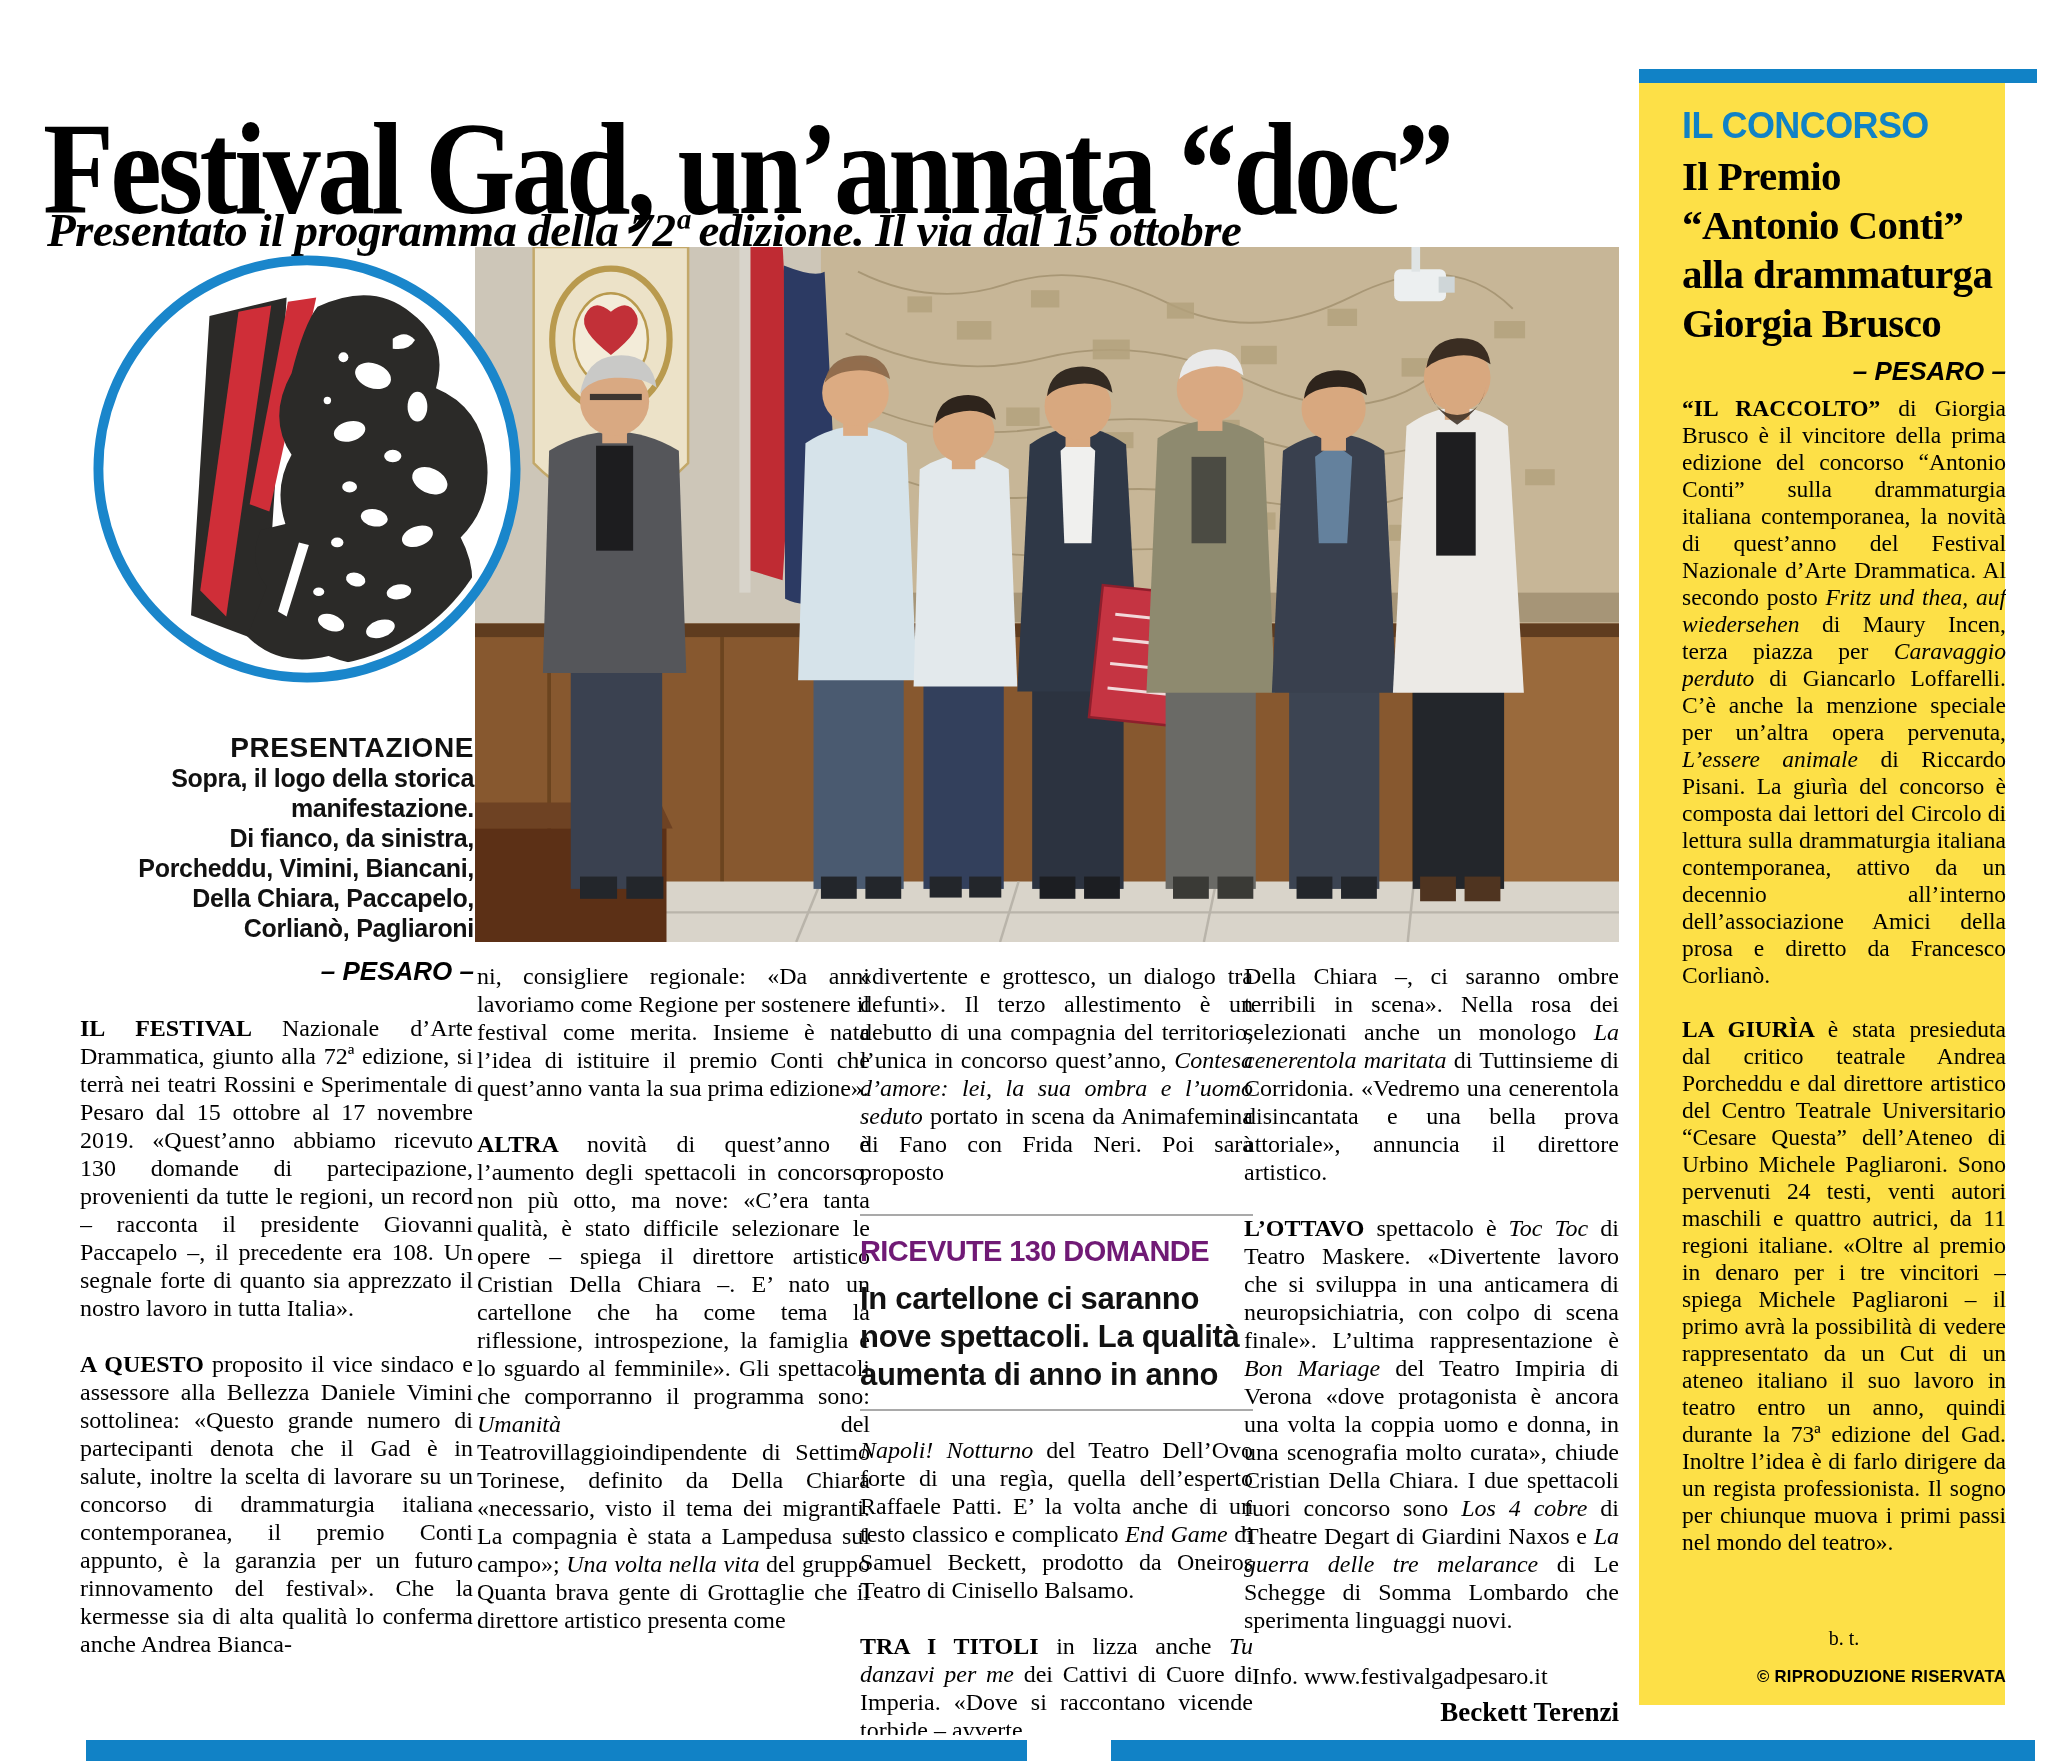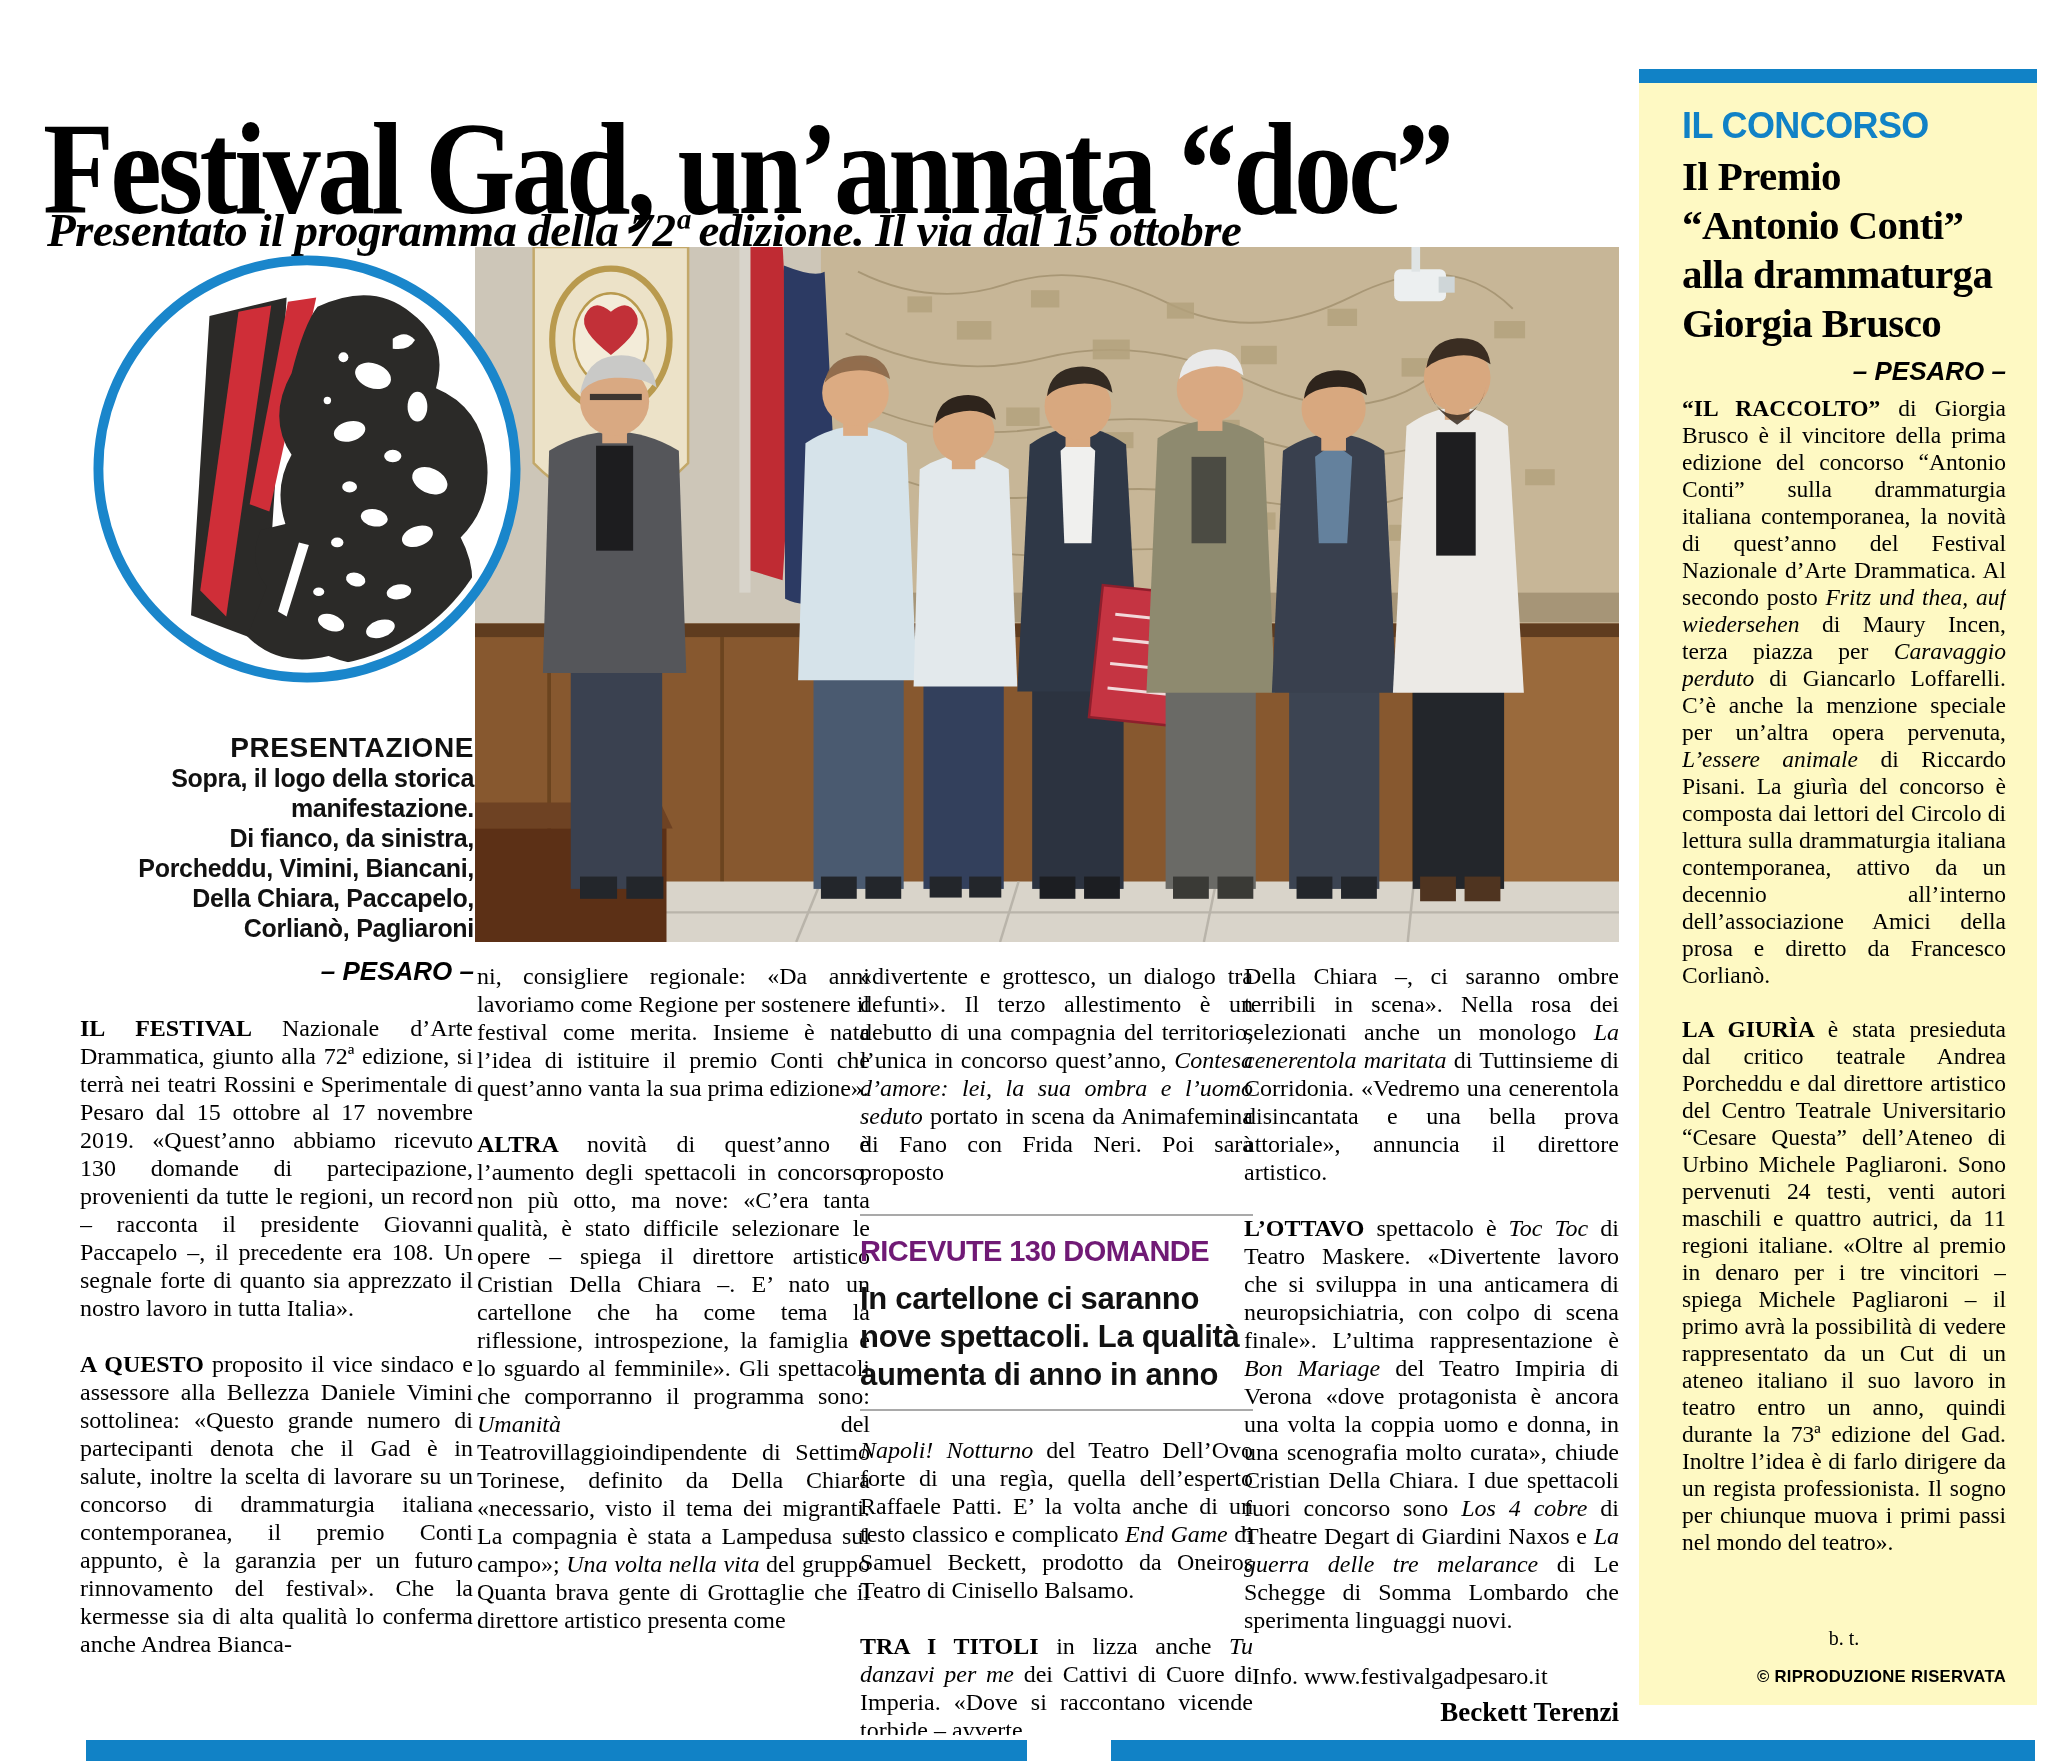--- a/index.html
+++ b/index.html
@@ -39,21 +39,21 @@
   p.copyright{margin:5px 0 0 0;text-align:right;font-family:"Liberation Sans","DejaVu Sans",sans-serif;
               font-size:16.7px;font-weight:700;letter-spacing:0.3px;}
 
   .callout{border-top:2.5px solid #a9a9a9;border-bottom:2.5px solid #a9a9a9;margin:12.3px 0 25px 0;
            padding:17.3px 0 15px 0;font-family:"Liberation Sans","DejaVu Sans",sans-serif;text-align:left;}
   .callout .ck{display:block;color:#701a75;font-weight:700;font-size:29px;line-height:37px;
                margin-bottom:10px;letter-spacing:-0.6px;}
   .callout .ct{font-weight:700;font-size:31px;line-height:38px;color:#111;letter-spacing:-0.3px;margin-top:8px;}
 
   .side-topbar{position:absolute;left:1639px;top:69px;width:398px;height:13.6px;background:#1182c6;}
-  .side-panel{position:absolute;left:1639px;top:83px;width:398px;height:1622px;background:#fef9c3;}
+  .side-panel{position:absolute;left:1639px;top:83px;width:366px;height:1622px;background:#fde047;}
   .side-kicker{position:absolute;left:43px;top:22px;font-family:"Liberation Sans","DejaVu Sans",sans-serif;
                font-weight:700;font-size:36px;color:#1182c6;letter-spacing:-0.6px;}
   .side-title{position:absolute;left:43px;top:69px;width:324px;font-size:41px;line-height:49px;
               font-weight:700;letter-spacing:-0.6px;margin:0;}
   .side-dateline{position:absolute;left:43px;top:273px;width:324px;text-align:right;}
   .side-body{position:absolute;left:43px;top:312px;width:324px;height:1232px;overflow:hidden;
              font-size:23.5px;line-height:27px;text-align:justify;}
   .side-body p{margin:0 0 27px 0;}
   .side-byline{position:absolute;left:43px;top:1544px;width:324px;text-align:center;font-weight:400;font-size:20px;}
   .side-copy{position:absolute;left:43px;top:1584px;width:324px;text-align:right;

